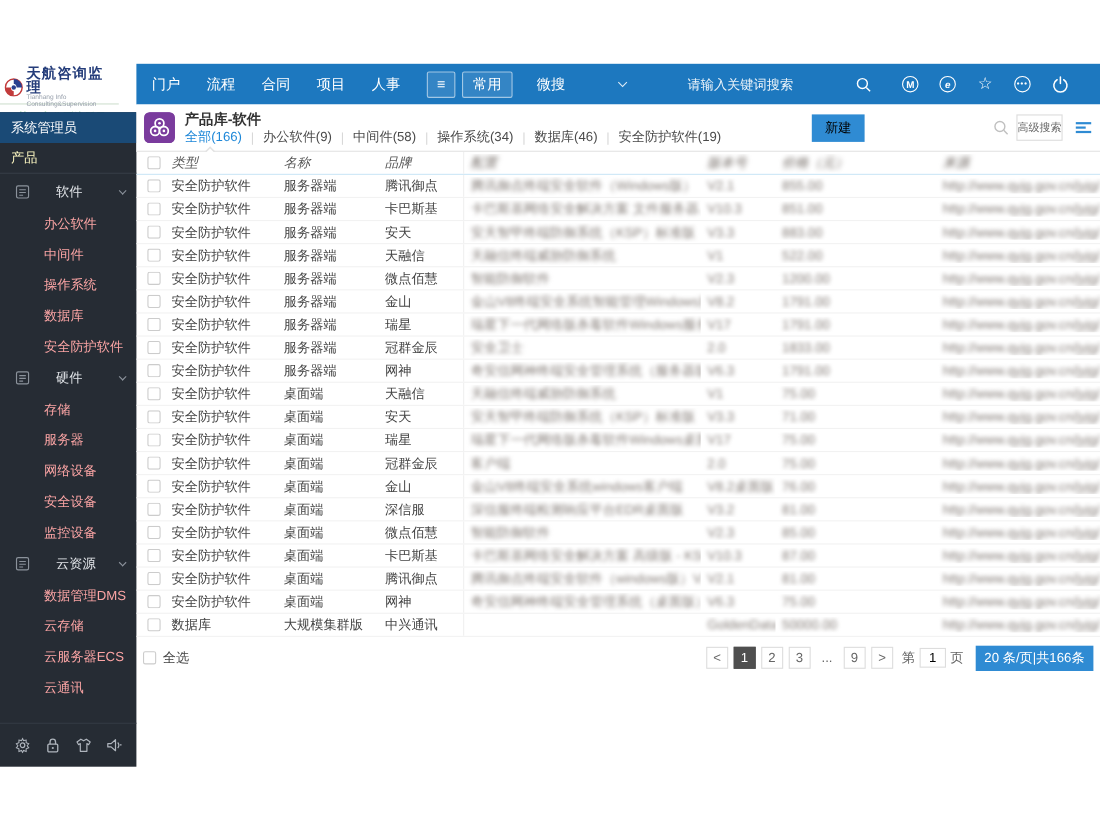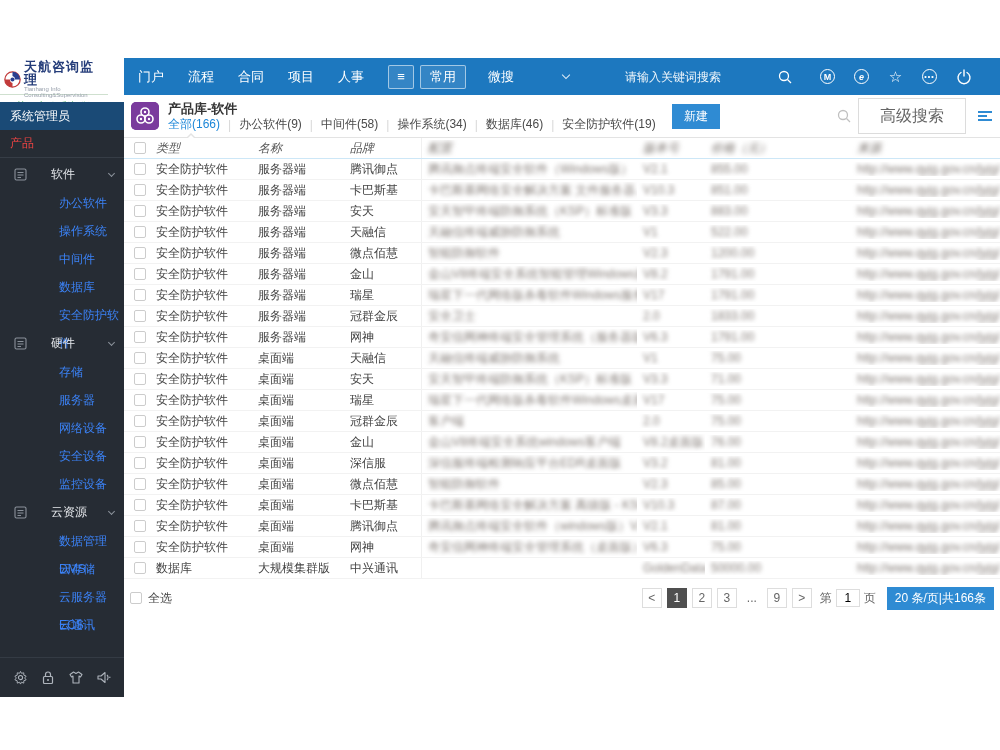--- a/index.html
+++ b/index.html
@@ -34,50 +34,50 @@
   .spacer { flex:1; }
   .top-icons { display:flex; align-items:center; gap:17px; margin-right:4px; }
   .tico { width:17px; height:17px; cursor:pointer; display:flex; align-items:center; justify-content:center; }
   .circ { width:15px; height:15px; border:1px solid #fff; border-radius:50%; display:flex; align-items:center;
     justify-content:center; font-size:9px; color:#fff; font-weight:bold; }
   .star { font-size:15px; color:#fff; line-height:15px; }
 
   
   .sidebar { position:absolute; left:0; top:102px; width:124px; height:595px; background:#262c34; color:#c5cad1; }
   .sb-role { height:28px; line-height:28px; background:#1a4a76; color:#fff; padding-left:10px; font-size:12px; cursor:pointer; }
-  .sb-section { height:27px; line-height:27px; padding-left:10px; color:#ef4444; font-size:12px; }
+  .sb-section { height:27px; line-height:27px; padding-left:10px; color:#fef9c3; font-size:12px; }
   .sb-divider { border-top:1px solid #363d46; margin:0 0 2px 0; }
   .sb-group-header { display:flex; align-items:center; height:29px; padding:0 10px 0 14px; cursor:pointer; color:#e3e6ea; }
   .sb-group-header .glabel { flex:1; margin-left:24px; font-size:12px; }
   .sb-gchev { width:5px; height:5px; border-right:1px solid #8b929b; border-bottom:1px solid #8b929b; transform:rotate(45deg); margin-top:-2px;}
-  .sb-item { height:28px; line-height:28px; padding-left:59px; font-size:12px; color:#3b82f6; cursor:pointer; }
+  .sb-item { height:28px; line-height:28px; padding-left:40px; font-size:12px; color:#fca5a5; cursor:pointer; }
   .sb-bottom { position:absolute; left:0; bottom:0; width:124px; height:40px; border-top:1px solid #343b44;
     display:flex; align-items:center; justify-content:space-around; padding:0 6px; }
   .sb-bico { width:18px; height:18px; cursor:pointer; display:flex; align-items:center; justify-content:center; }
   .sb-bico svg { display:block; }
 
   
   .main { position:absolute; left:124px; top:95px; width:876px; }
   .content-header { position:relative; height:43px; border-bottom:1px solid #e3e3e3; background:#fff; }
   .ph-icon { position:absolute; left:7px; top:7px; width:28px; height:28px; border-radius:5px; background:#7a3b9d; }
   .page-title { position:absolute; left:44px; top:5px; font-size:13px; font-weight:bold; color:#333; }
   .tabs { position:absolute; left:44px; bottom:4px; display:flex; align-items:center; font-size:12px; }
   .tab { cursor:pointer; color:#4a4a4a; }
   .tab.active { color:#1d87d8; }
   .tab-sep { color:#d8d8d8; margin:0 8px; }
   .tab-caret { position:absolute; left:62px; bottom:-1px; width:0; height:0;
     border-left:5px solid transparent; border-right:5px solid transparent; border-bottom:5px solid #e3e3e3; }
   .tab-caret:after { content:""; position:absolute; left:-4px; top:1.5px; width:0; height:0;
     border-left:4px solid transparent; border-right:4px solid transparent; border-bottom:4px solid #fff; }
   .header-tools { position:absolute; right:8px; top:9px; display:flex; align-items:center; height:24px; }
-  .btn-new { background:#2f8bd3; color:#ffffff; border:none; font-size:12px; padding:4px 12px; cursor:pointer; font-family:inherit; }
+  .btn-new { background:#2f8bd3; color:#000000; border:none; font-size:12px; padding:4px 12px; cursor:pointer; font-family:inherit; }
   .tool-search { display:flex; align-items:center; margin-left:8px; height:24px; }
   .tool-input { width:108px; height:24px; border:none; outline:none; font-family:inherit; font-size:12px; }
   .mag { width:16px; height:16px; margin-right:6px; }
-  .btn-adv { background:#fff; border:1px solid #dcdcdc; color:#666; font-size:16px; height:36px; padding:0 21px; cursor:pointer; font-family:inherit; }
+  .btn-adv { background:#fff; border:1px solid #dcdcdc; color:#666; font-size:10px; height:24px; padding:0 0; cursor:pointer; font-family:inherit; }
   .list-toggle { margin-left:12px; cursor:pointer; display:flex; flex-direction:column; gap:2px; }
   .list-toggle span { display:block; width:14px; height:2px; background:#2f8bd3; }
   .list-toggle span.short { width:9px; }
 
   
   .tbl-header { display:flex; align-items:center; height:21px; border-bottom:1px solid #cde7f7; color:#555;font-style:italic; }
   .tbl-row { display:flex; align-items:center; height:21px; border-bottom:1px solid #f2f2f2; cursor:pointer; }
   .cell { padding-left:6px; overflow:hidden; white-space:nowrap; }
   .c-check { width:26px; flex:0 0 26px; display:flex; align-items:center; justify-content:center; }
   .c-type { width:102px; flex:0 0 102px; }
@@ -175,22 +175,22 @@
           <svg width="13" height="13" viewBox="0 0 13 13">
             <rect x="1" y="1" width="11" height="11" rx="1.5" fill="none" stroke="#8b929b" stroke-width="1.1"></rect>
             <line x1="3.5" y1="4.5" x2="9.5" y2="4.5" stroke="#8b929b" stroke-width="1"></line>
             <line x1="3.5" y1="7" x2="9.5" y2="7" stroke="#8b929b" stroke-width="1"></line>
             <line x1="3.5" y1="9.5" x2="7" y2="9.5" stroke="#8b929b" stroke-width="1"></line>
           </svg>
           <span class="glabel">软件</span>
           <span class="sb-gchev"></span>
         </div>
         <div class="sb-item">办公软件</div>
+        <div class="sb-item">中间件</div>
         <div class="sb-item">操作系统</div>
-        <div class="sb-item">中间件</div>
         <div class="sb-item">数据库</div>
         <div class="sb-item">安全防护软件</div>
         <div class="sb-group-header">
           <svg width="13" height="13" viewBox="0 0 13 13">
             <rect x="1" y="1" width="11" height="11" rx="1.5" fill="none" stroke="#8b929b" stroke-width="1.1"></rect>
             <line x1="3.5" y1="4.5" x2="9.5" y2="4.5" stroke="#8b929b" stroke-width="1"></line>
             <line x1="3.5" y1="7" x2="9.5" y2="7" stroke="#8b929b" stroke-width="1"></line>
             <line x1="3.5" y1="9.5" x2="7" y2="9.5" stroke="#8b929b" stroke-width="1"></line>
           </svg>
           <span class="glabel">硬件</span>

